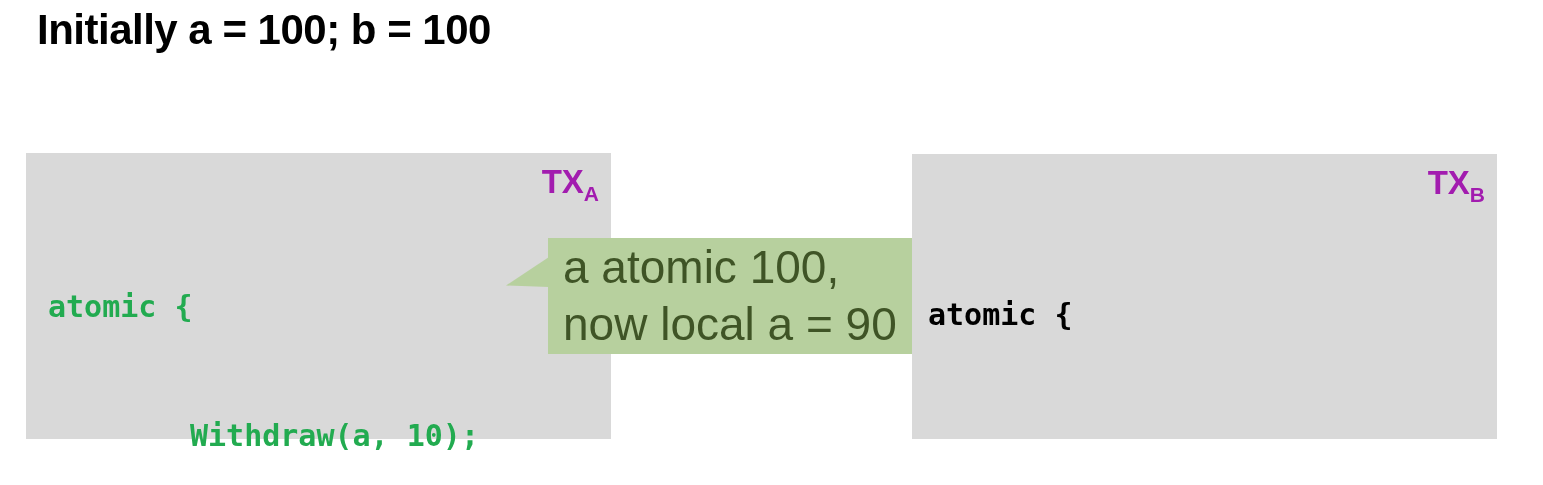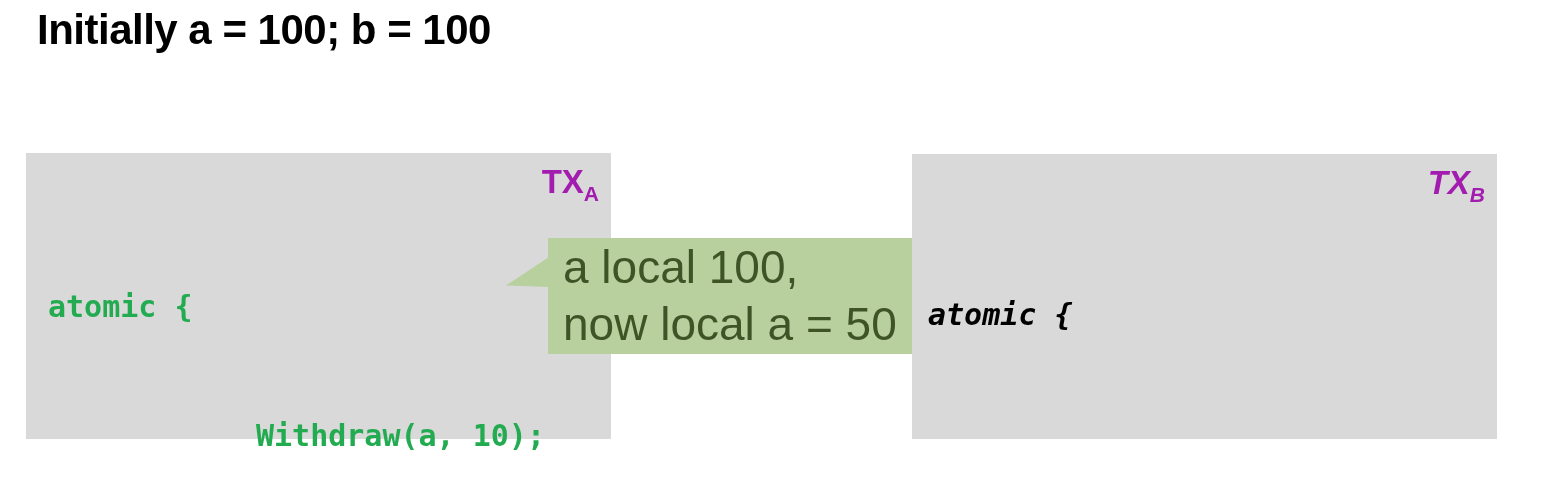--- a/index.html
+++ b/index.html
@@ -16,21 +16,21 @@
     color: #000000;
     white-space: nowrap;
   }
 
   .tx-box {
     position: absolute;
     background: #d9d9d9;
     width: 585px;
   }
   .tx-box.left  { left: 26px;  top: 153px; height: 286px; }
-  .tx-box.right { left: 912px; top: 154px; height: 285px; font-style: italic; }
+  .tx-box.right { left: 912px; top: 154px; height: 285px; }
 
   .tx-label {
     position: absolute;
     top: 10px;
     right: 12px;
     font-size: 33px;
     font-weight: bold;
     color: #a21caf;
     white-space: nowrap;
   }
@@ -42,21 +42,21 @@
 
   .code {
     font-family: "DejaVu Sans Mono", "Liberation Mono", monospace;
     font-weight: bold;
     font-size: 30px;
     line-height: 43px;
     white-space: pre;
   }
   .tx-box.left  .code { margin: 46px 0 0 22px; }
   .tx-box.right .code { margin: 53px 0 0 16px; }
-  .code .line.indented { padding-left: 142px; text-align: center; }
+  .code .line.indented { padding-left: 142px; }
   .code .line.green { color: #22ab50; }
   .code .line.black { color: #000000; }
 
   .callout {
     position: absolute;
     left: 548px;
     top: 238px;
     width: 364px;
     height: 116px;
     background: #b7d09e;
@@ -97,15 +97,15 @@
   <div class="tx-label"><span>TX</span><sub>B</sub></div>
   <div class="code">
     <div class="line black">atomic {</div>
     
     
   </div>
 </div>
 
 <div class="callout-pointer"></div>
 <div class="callout">
-  <div>a local 100,</div>
-  <div>now local a = 50</div>
+  <div>a atomic 100,</div>
+  <div>now local a = 90</div>
 </div>
 
 </body></html>

